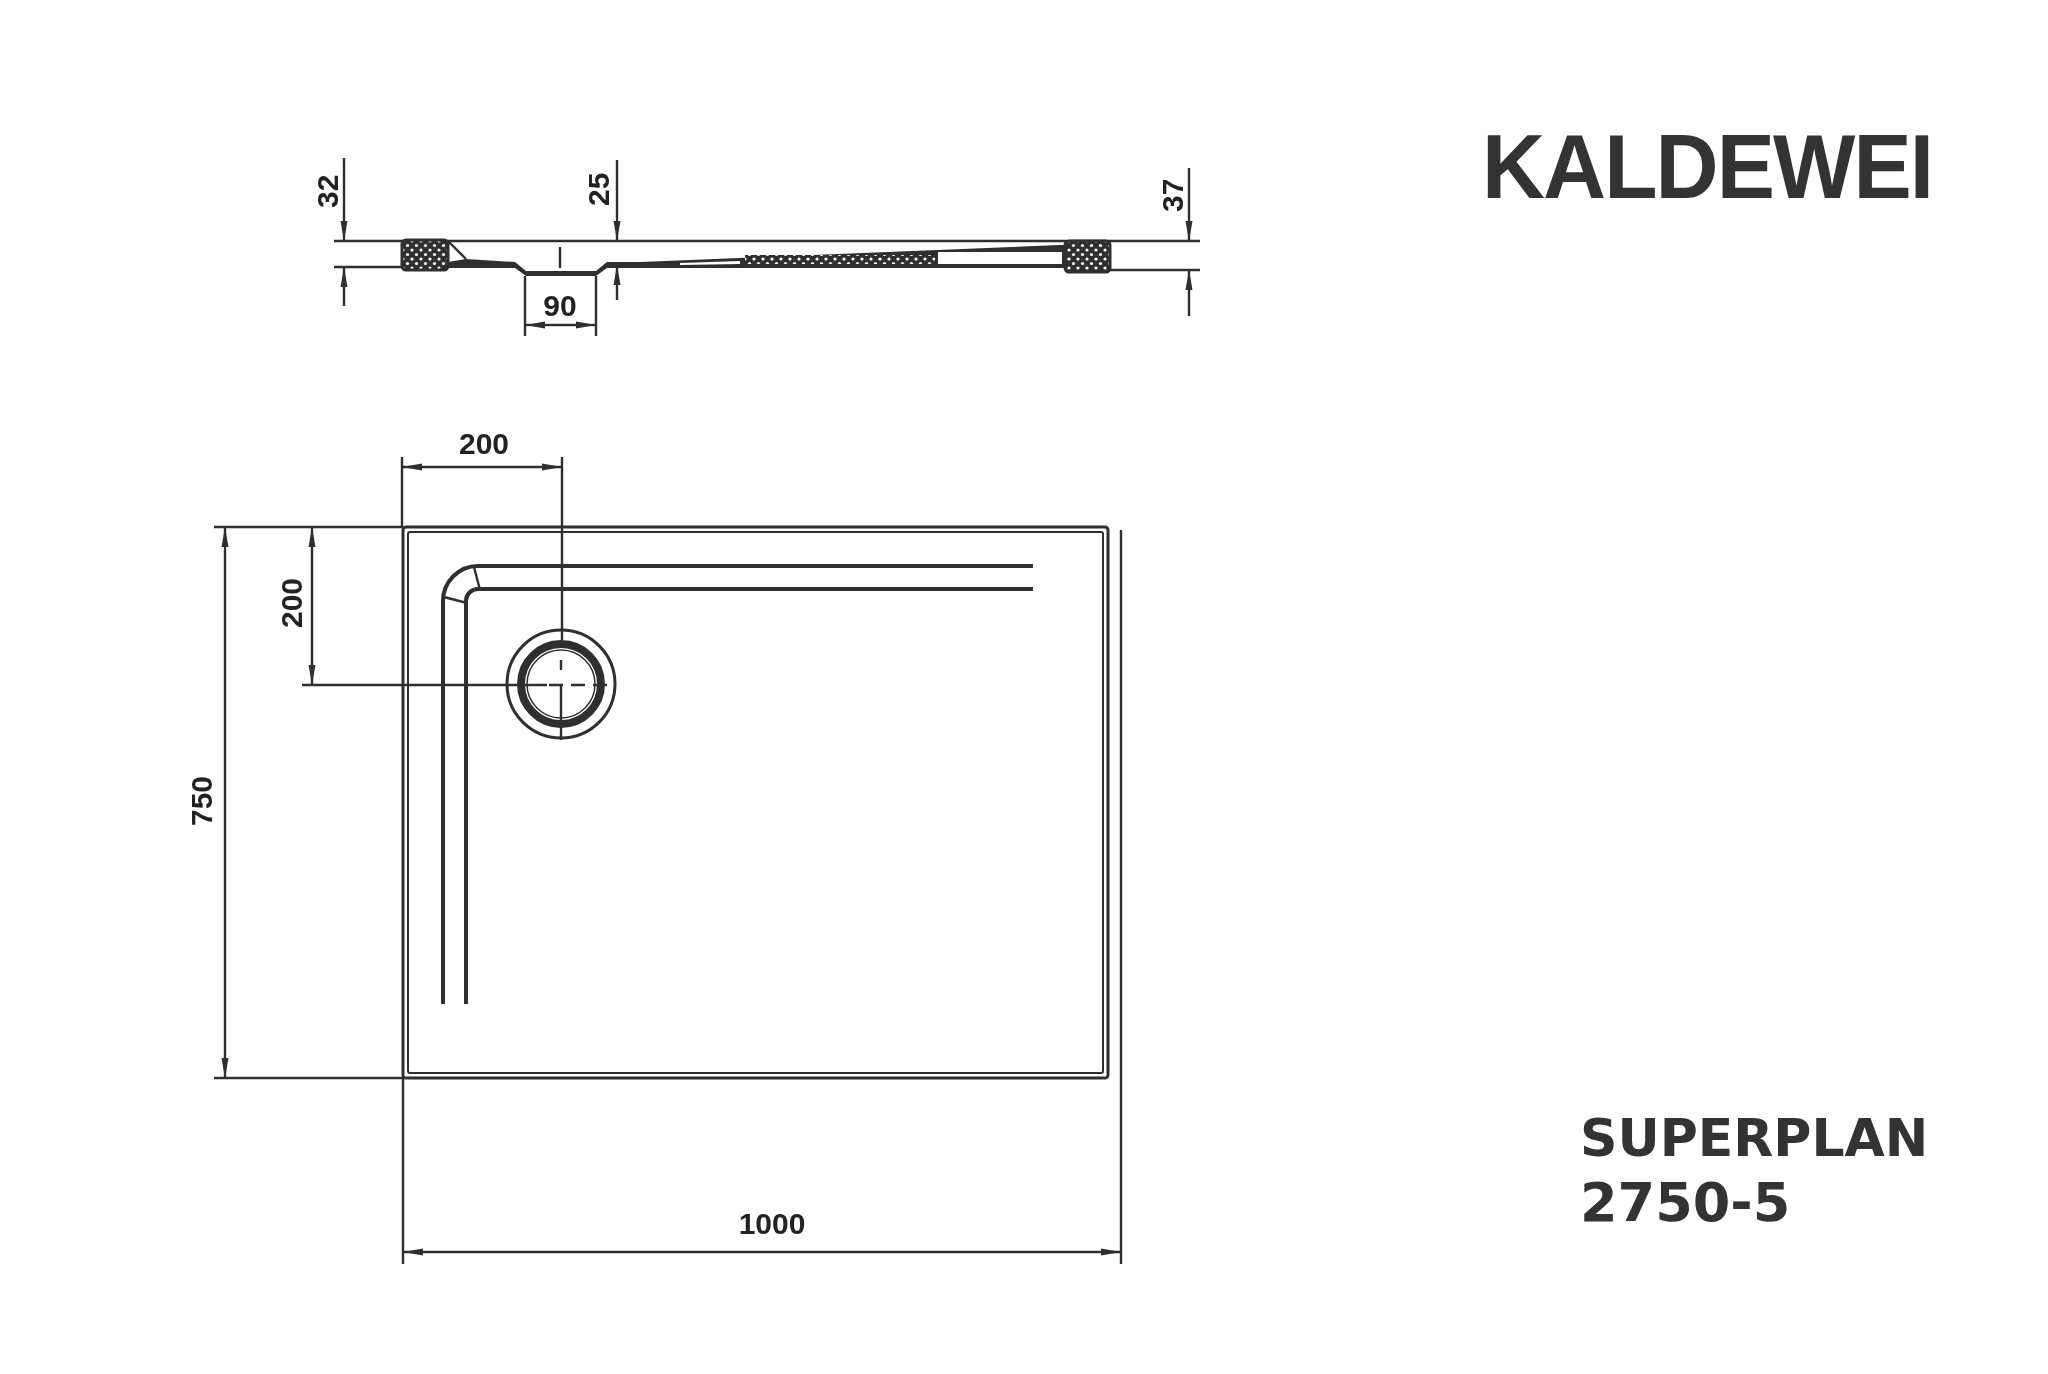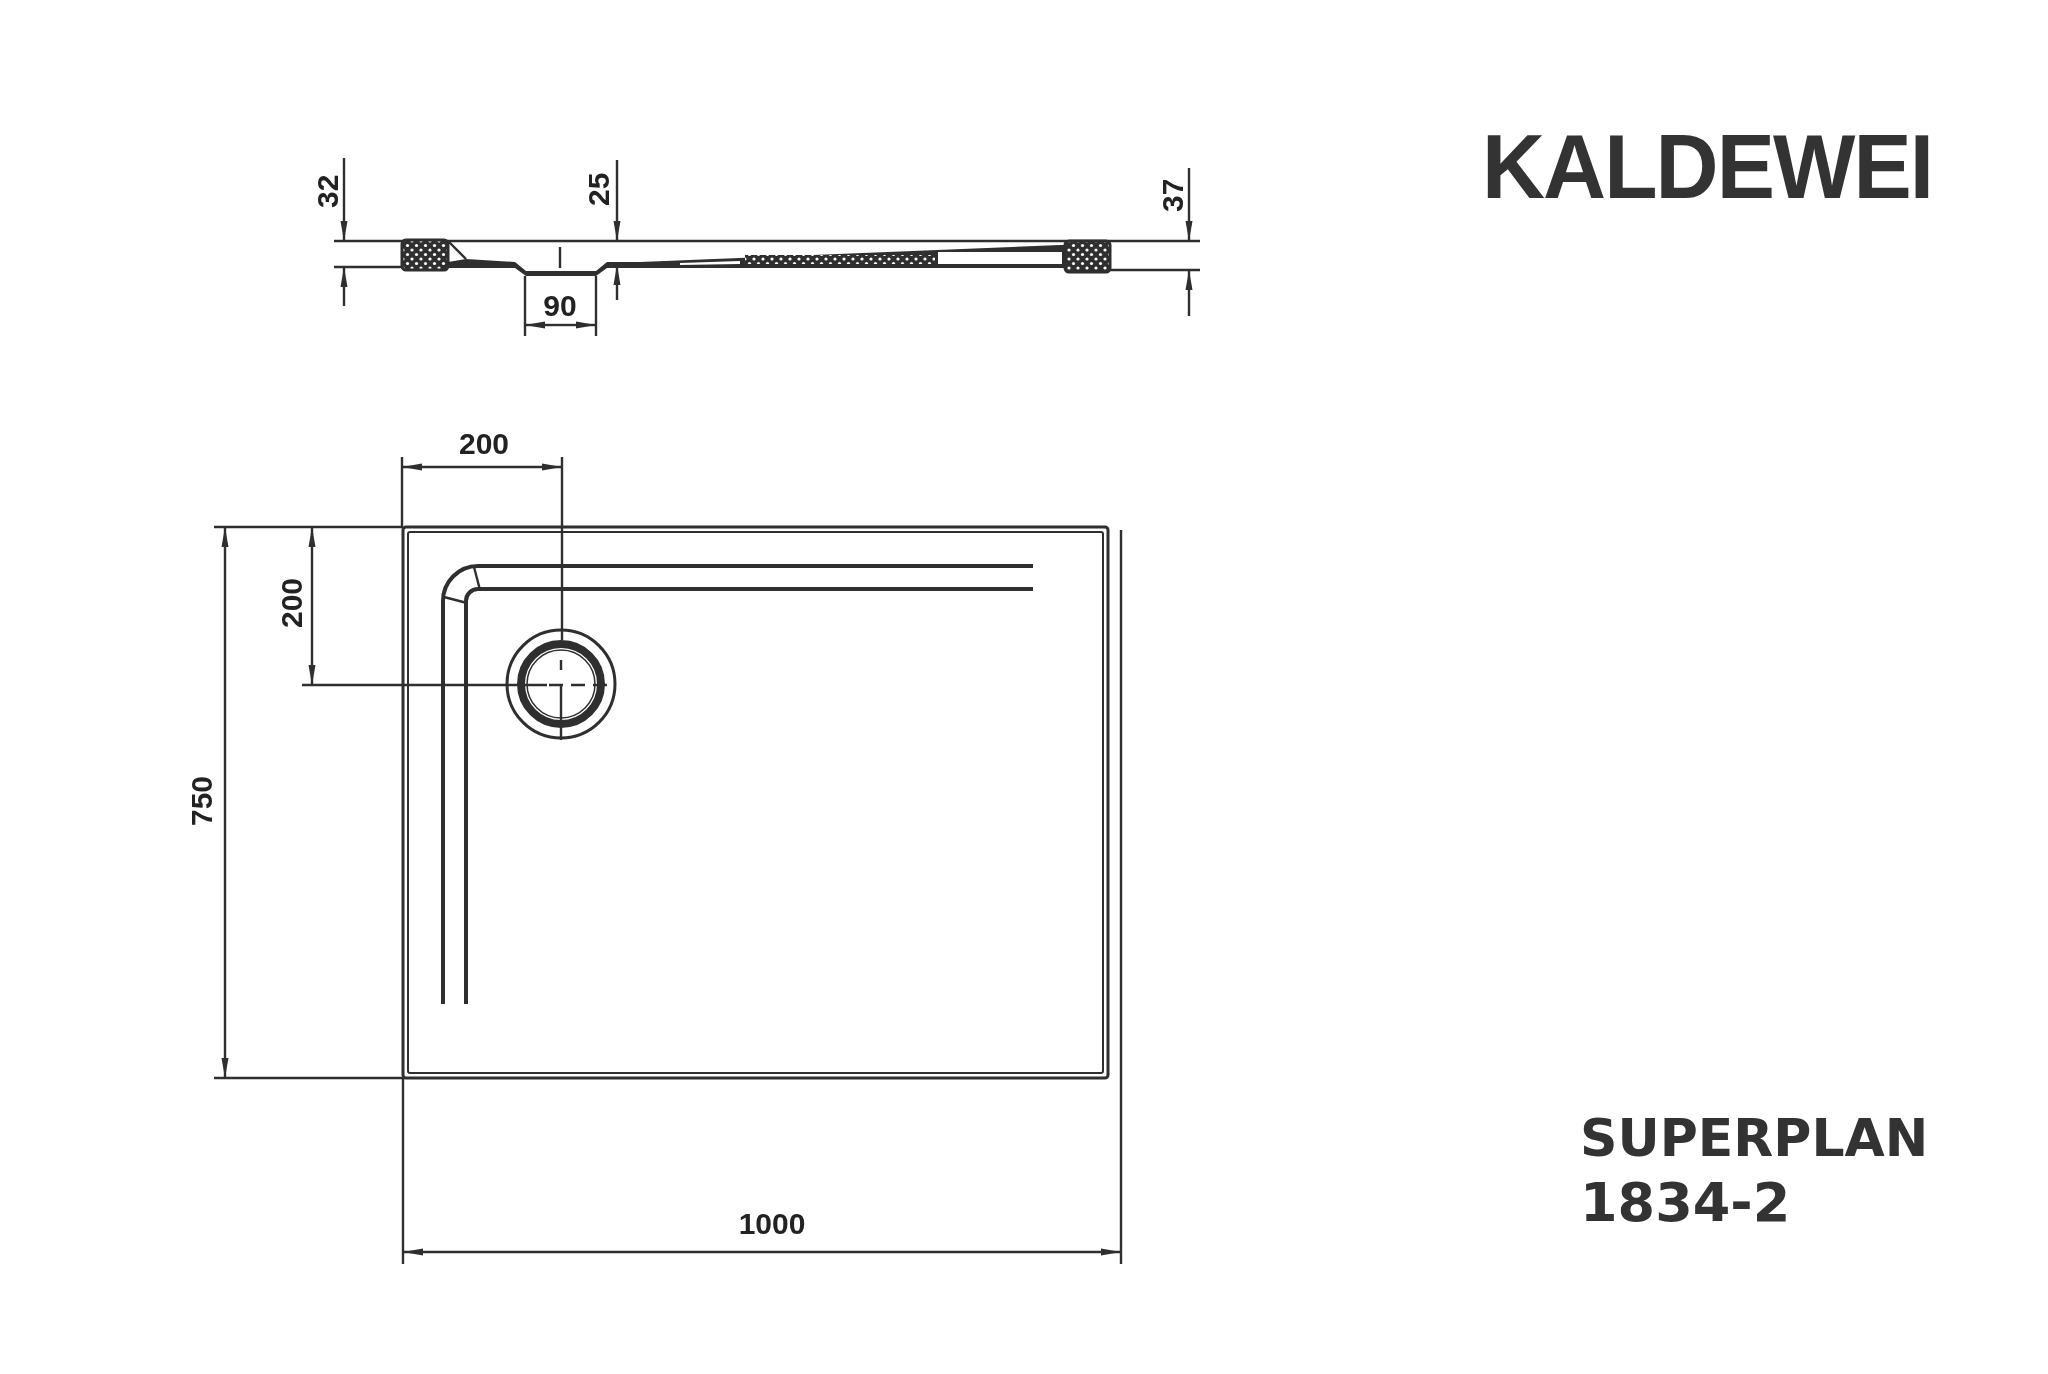--- a/index.html
+++ b/index.html
@@ -126,13 +126,13 @@
       <line class="ln" x1="1121" y1="530" x2="1121" y2="1264"></line>
       <line class="ln" x1="762" y1="1252" x2="403" y2="1252" marker-end="url(#arr)"></line>
       <line class="ln" x1="762" y1="1252" x2="1121" y2="1252" marker-end="url(#arr)"></line>
       <text class="dimtxt" x="772" y="1234" text-anchor="middle">1000</text>
     </g>
   </g>
 </svg>
 
 <div class="brand">KALDEWEI</div>
 <div class="product name">SUPERPLAN</div>
-<div class="product code">1834-2</div>
+<div class="product code">2750-5</div>
 
 </body></html>

